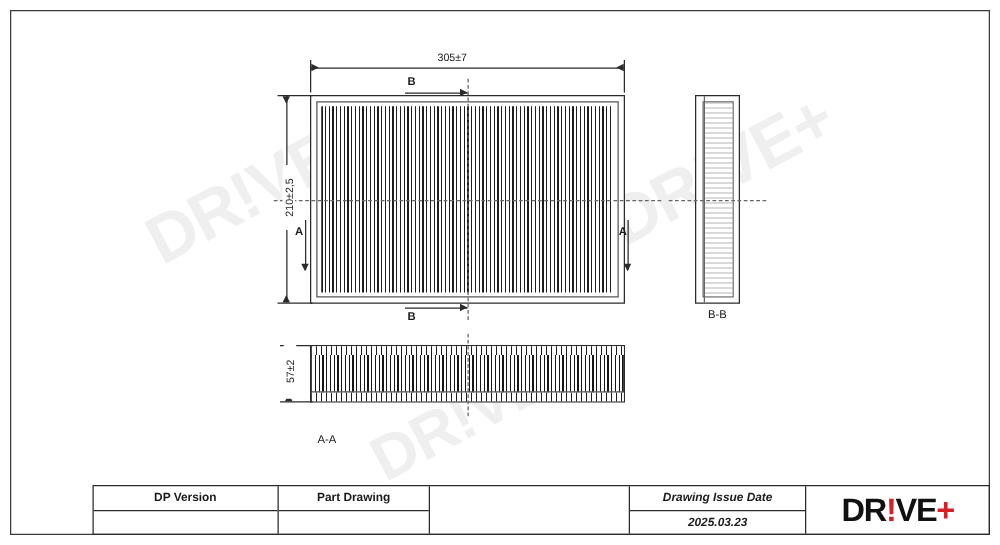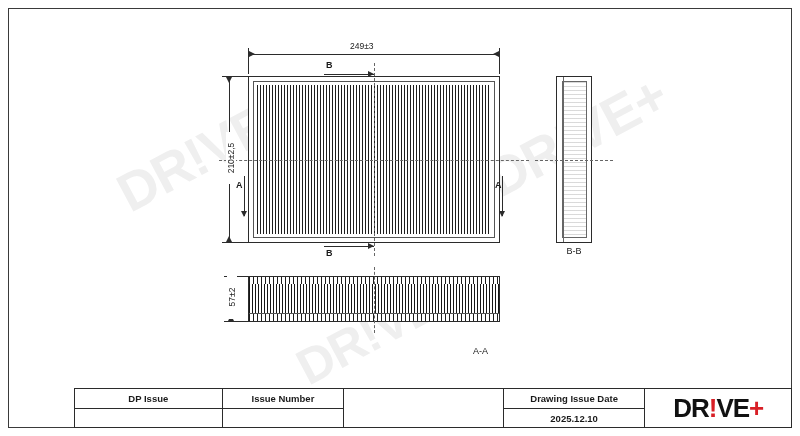--- a/index.html
+++ b/index.html
@@ -89,21 +89,21 @@
     background:repeating-linear-gradient(to right,#1d1d1d 0px,#1d1d1d 1px,#fff 1px,#fff 4px);
   }
   .aa-pleats{
     position:absolute;left:0;top:7px;right:0;bottom:7px;
     background:repeating-linear-gradient(to right,#161616 0px,#161616 1px,#ffffff 1px,#ffffff 3px);
   }
   .aa-center-v{
     position:absolute;left:50%;top:-10px;bottom:-12px;width:0;border-left:1px dashed #666;
   }
   .label-aa{
-    position:absolute;left:228px;top:338px;width:252px;text-align:right;font-size:9px;
+    position:absolute;left:246px;top:338px;width:252px;text-align:left;font-size:9px;
   }
 
   
   .dimline{position:absolute;background:#2b2b2b;}
   .dim-h{height:1px;}
   .dim-v{width:1px;}
   .ext{position:absolute;background:#2b2b2b;}
   .dim-text{position:absolute;font-size:8.5px;color:#1a1a1a;background:#fff;padding:0 2px;}
   .dim-text.vert{transform:rotate(-90deg);transform-origin:center center;white-space:nowrap;}
   .arrow{position:absolute;width:0;height:0;}
@@ -127,21 +127,21 @@
   .tb-head{
     height:20px;line-height:20px;text-align:center;font-size:9.5px;font-weight:bold;
     border-bottom:1px solid #2b2b2b;box-sizing:border-box;
   }
   .tb-val{
     height:19px;line-height:19px;text-align:center;font-size:9.5px;font-weight:bold;
   }
   .c1{width:148px;}
   .c2{width:122px;}
   .c3{width:160px;}
-  .c4{width:142px;}
+  .c4{width:142px;font-style:italic;}
   .c5{width:146px;display:flex;align-items:center;justify-content:center;}
   .logo{
     font-size:26px;font-weight:bold;letter-spacing:-1px;color:#111;line-height:1;
     white-space:nowrap;
   }
   .logo .r{color:#d81f26;}
   .logo .plus{color:#d81f26;}
 </style>
 </head>
 <body>
@@ -162,21 +162,21 @@
       </div>
       <div class="center-v"></div>
       <div class="center-h"></div>
     </div>
 
     <div class="ext dim-v" style="left:240px;top:40px;height:26px;"></div>
     <div class="ext dim-v" style="left:491px;top:40px;height:26px;"></div>
     <div class="dimline dim-h" style="left:240px;top:46px;width:251px;"></div>
     <div class="arrow right" style="left:241px;top:43px;"></div>
     <div class="arrow left" style="left:485px;top:43px;"></div>
-    <div class="dim-text" style="left:340px;top:33px;">249±3</div>
+    <div class="dim-text" style="left:340px;top:33px;">305±7</div>
 
     <div class="ext dim-h" style="left:214px;top:68px;width:28px;"></div>
     <div class="ext dim-h" style="left:214px;top:234px;width:28px;"></div>
     <div class="dimline dim-v" style="left:221px;top:68px;height:166px;"></div>
     <div class="arrow down" style="left:218px;top:69px;"></div>
     <div class="arrow up" style="left:218px;top:228px;"></div>
     <div class="dim-text vert" style="left:197px;top:145px;width:48px;text-align:center;">210±2,5</div>
 
     <div class="secmark" style="left:318px;top:52px;">B</div>
     <div class="dimline dim-h" style="left:316px;top:66px;width:50px;"></div>
@@ -215,33 +215,33 @@
     <div class="dimline dim-v" style="left:223px;top:268px;height:45px;"></div>
     <div class="arrow down" style="left:220px;top:268px;"></div>
     <div class="arrow up" style="left:220px;top:307px;"></div>
     <div class="dim-text vert" style="left:202px;top:284px;width:40px;text-align:center;">57±2</div>
 
   </div>
 
   <div class="titleblock">
 
     <div class="tb-col c1">
-      <div class="tb-head">DP Issue</div>
+      <div class="tb-head">DP Version</div>
     </div>
 
     <div class="tb-col c2">
-      <div class="tb-head">Issue Number</div>
+      <div class="tb-head">Part Drawing</div>
     </div>
 
     <div class="tb-col c3">
     </div>
 
     <div class="tb-col c4">
       <div class="tb-head">Drawing Issue Date</div>
-      <div class="tb-val">2025.12.10</div>
+      <div class="tb-val">2025.03.23</div>
     </div>
 
     <div class="tb-col c5">
       <div class="logo"><span>DR</span><span class="r">!</span><span>VE</span><span class="plus">+</span></div>
     </div>
 
   </div>
 
 </div>
 

